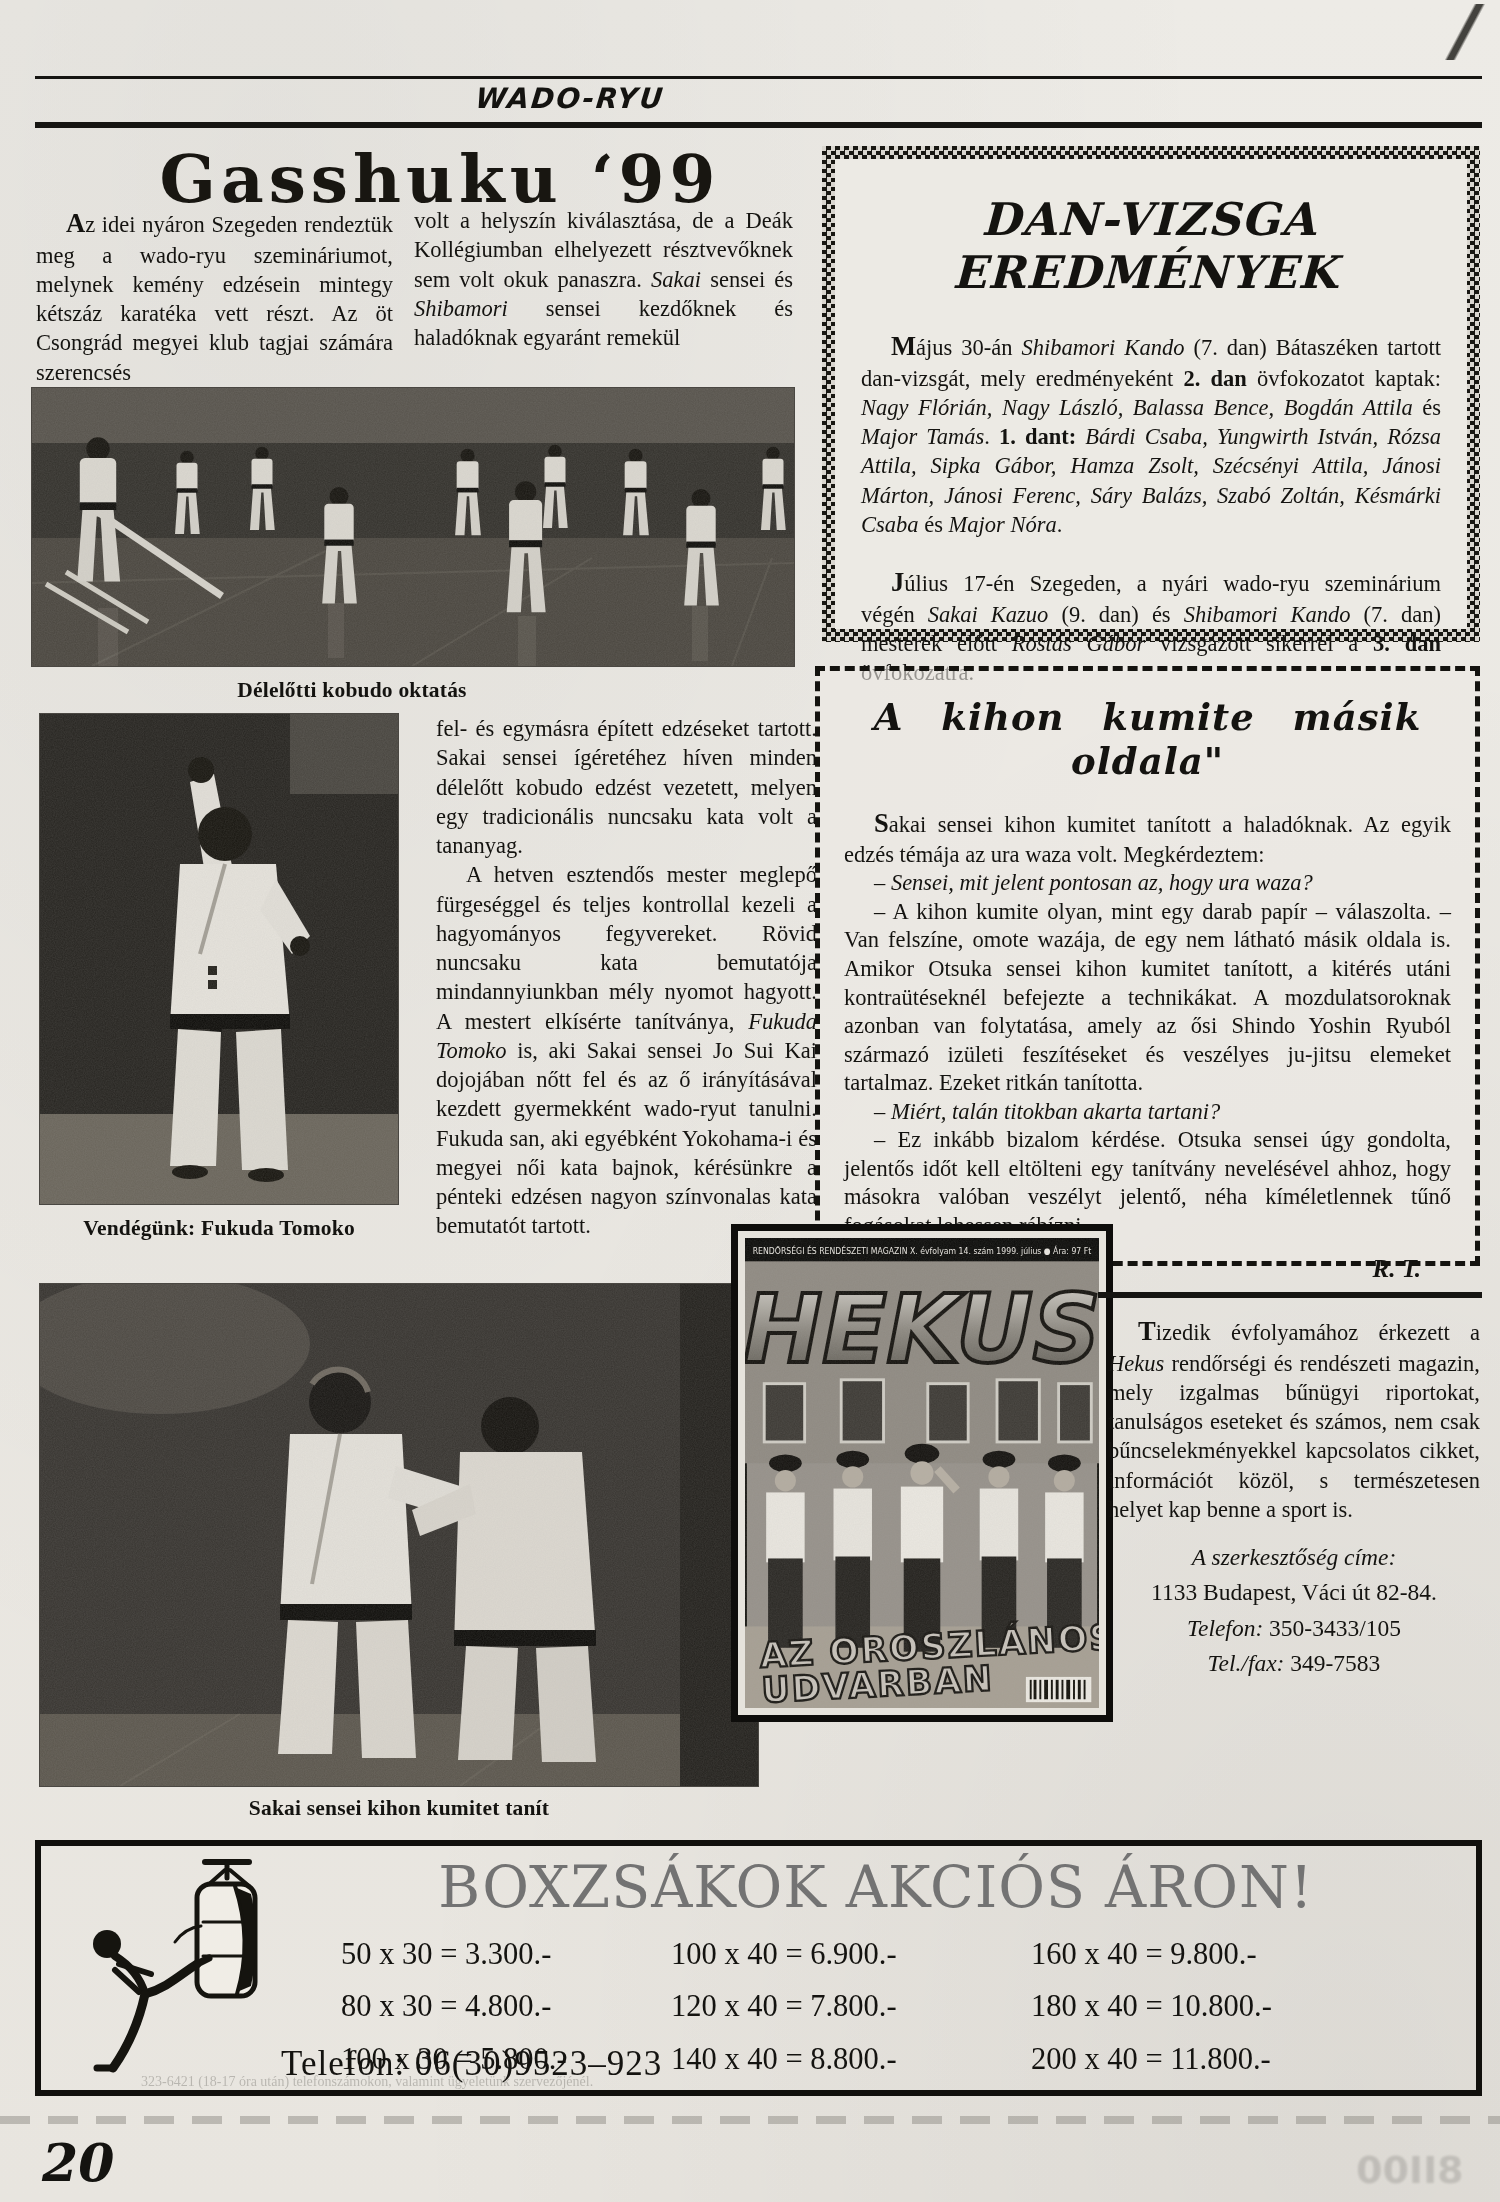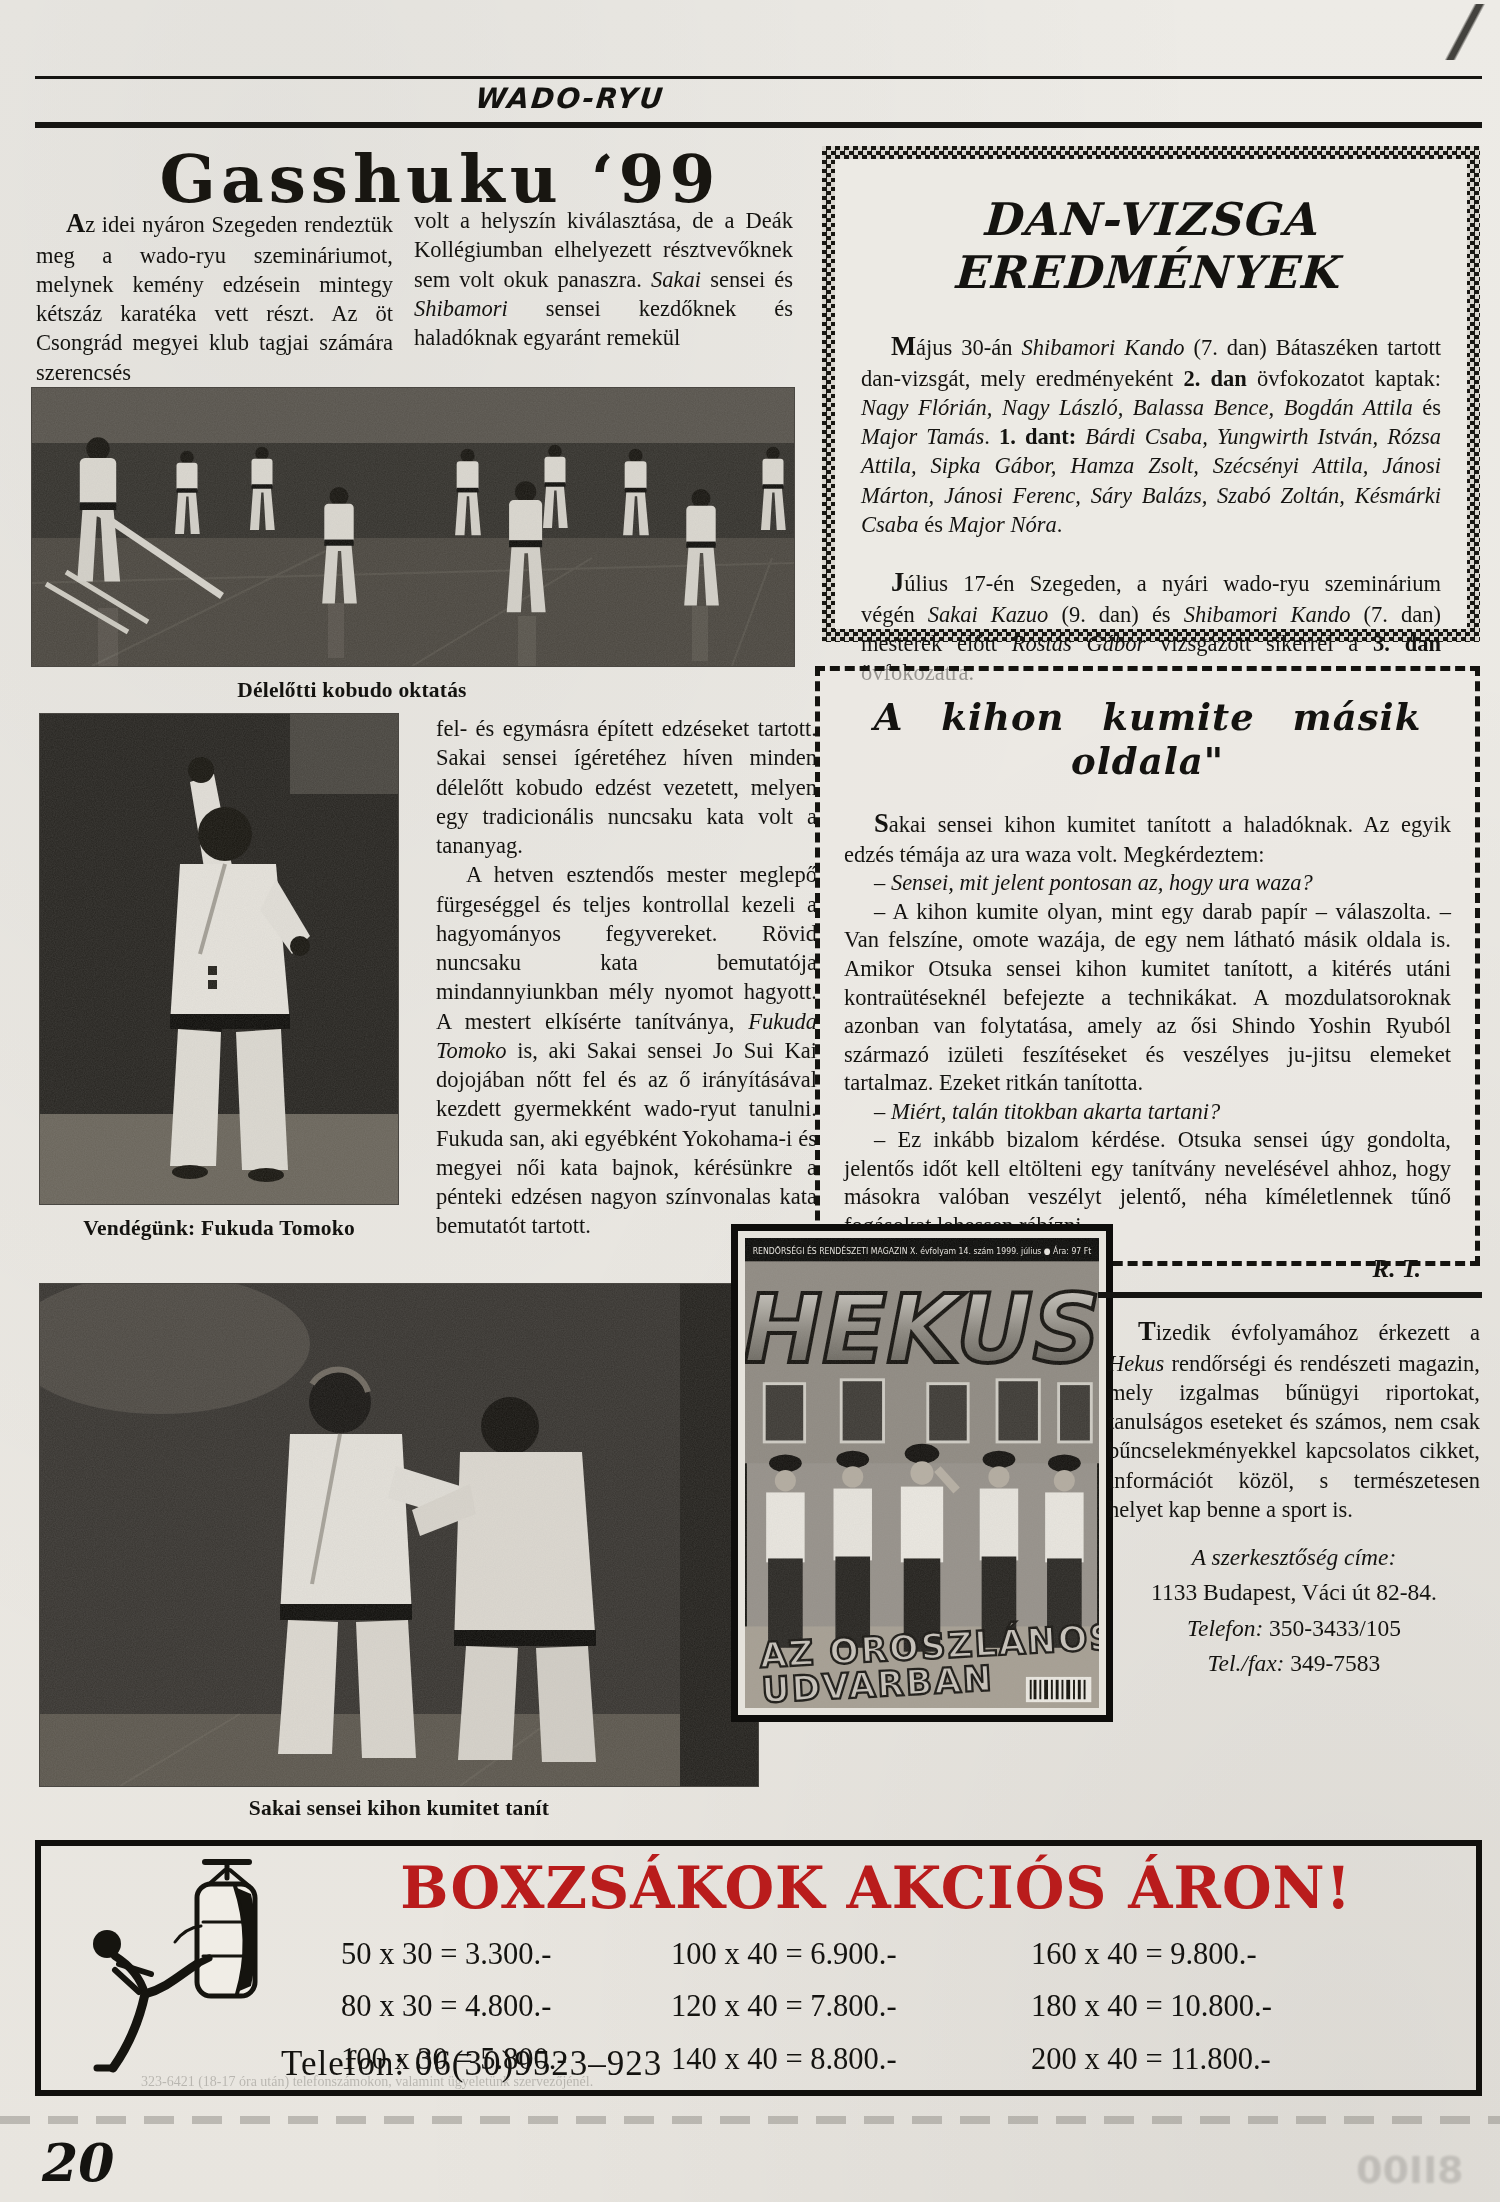--- a/index.html
+++ b/index.html
@@ -48,22 +48,22 @@
     font-size:37px;text-align:center;word-spacing:24px;letter-spacing:1px;
     margin:10px 0 24px 0;
   }
   .kihon-sig{text-align:right;font-weight:700;font-style:italic;font-size:25px;margin-top:14px;padding-right:30px;}
   .cover{border:7px solid #0e0d0b;background:#e6e3dc;padding:7px;box-sizing:border-box;}
   .cover svg{display:block;}
   .hekus-col p{margin:0;}
   .hekus-addr{text-align:center;font-size:23.5px;line-height:1.5;margin-top:16px;}
   .adbox{border:6px solid #11100d;box-sizing:border-box;}
   .ad-title{
-    font-family:"DejaVu Serif",serif;font-weight:700;font-size:57px;
-    text-align:center;letter-spacing:1px;color:#b91c1c;
+    font-family:"DejaVu Serif",serif;font-weight:400;font-size:57px;
+    text-align:center;letter-spacing:1px;color:#737373;
   }
   .ad-prices{display:flex;font-size:30.5px;line-height:1.72;}
   .ad-prices .pcol{white-space:nowrap;}
   .ad-phone{text-align:left;font-weight:400;font-size:35px;letter-spacing:1px;}
   .bleed{color:#57554f;opacity:.32;filter:blur(.5px);}
   .dash-strip{
     background:repeating-linear-gradient(90deg,#8f8c85 0 30px, transparent 30px 48px);
     opacity:.5;
   }
   .pagenum{font-family:"DejaVu Serif",serif;font-weight:700;font-style:italic;font-size:52px;}

